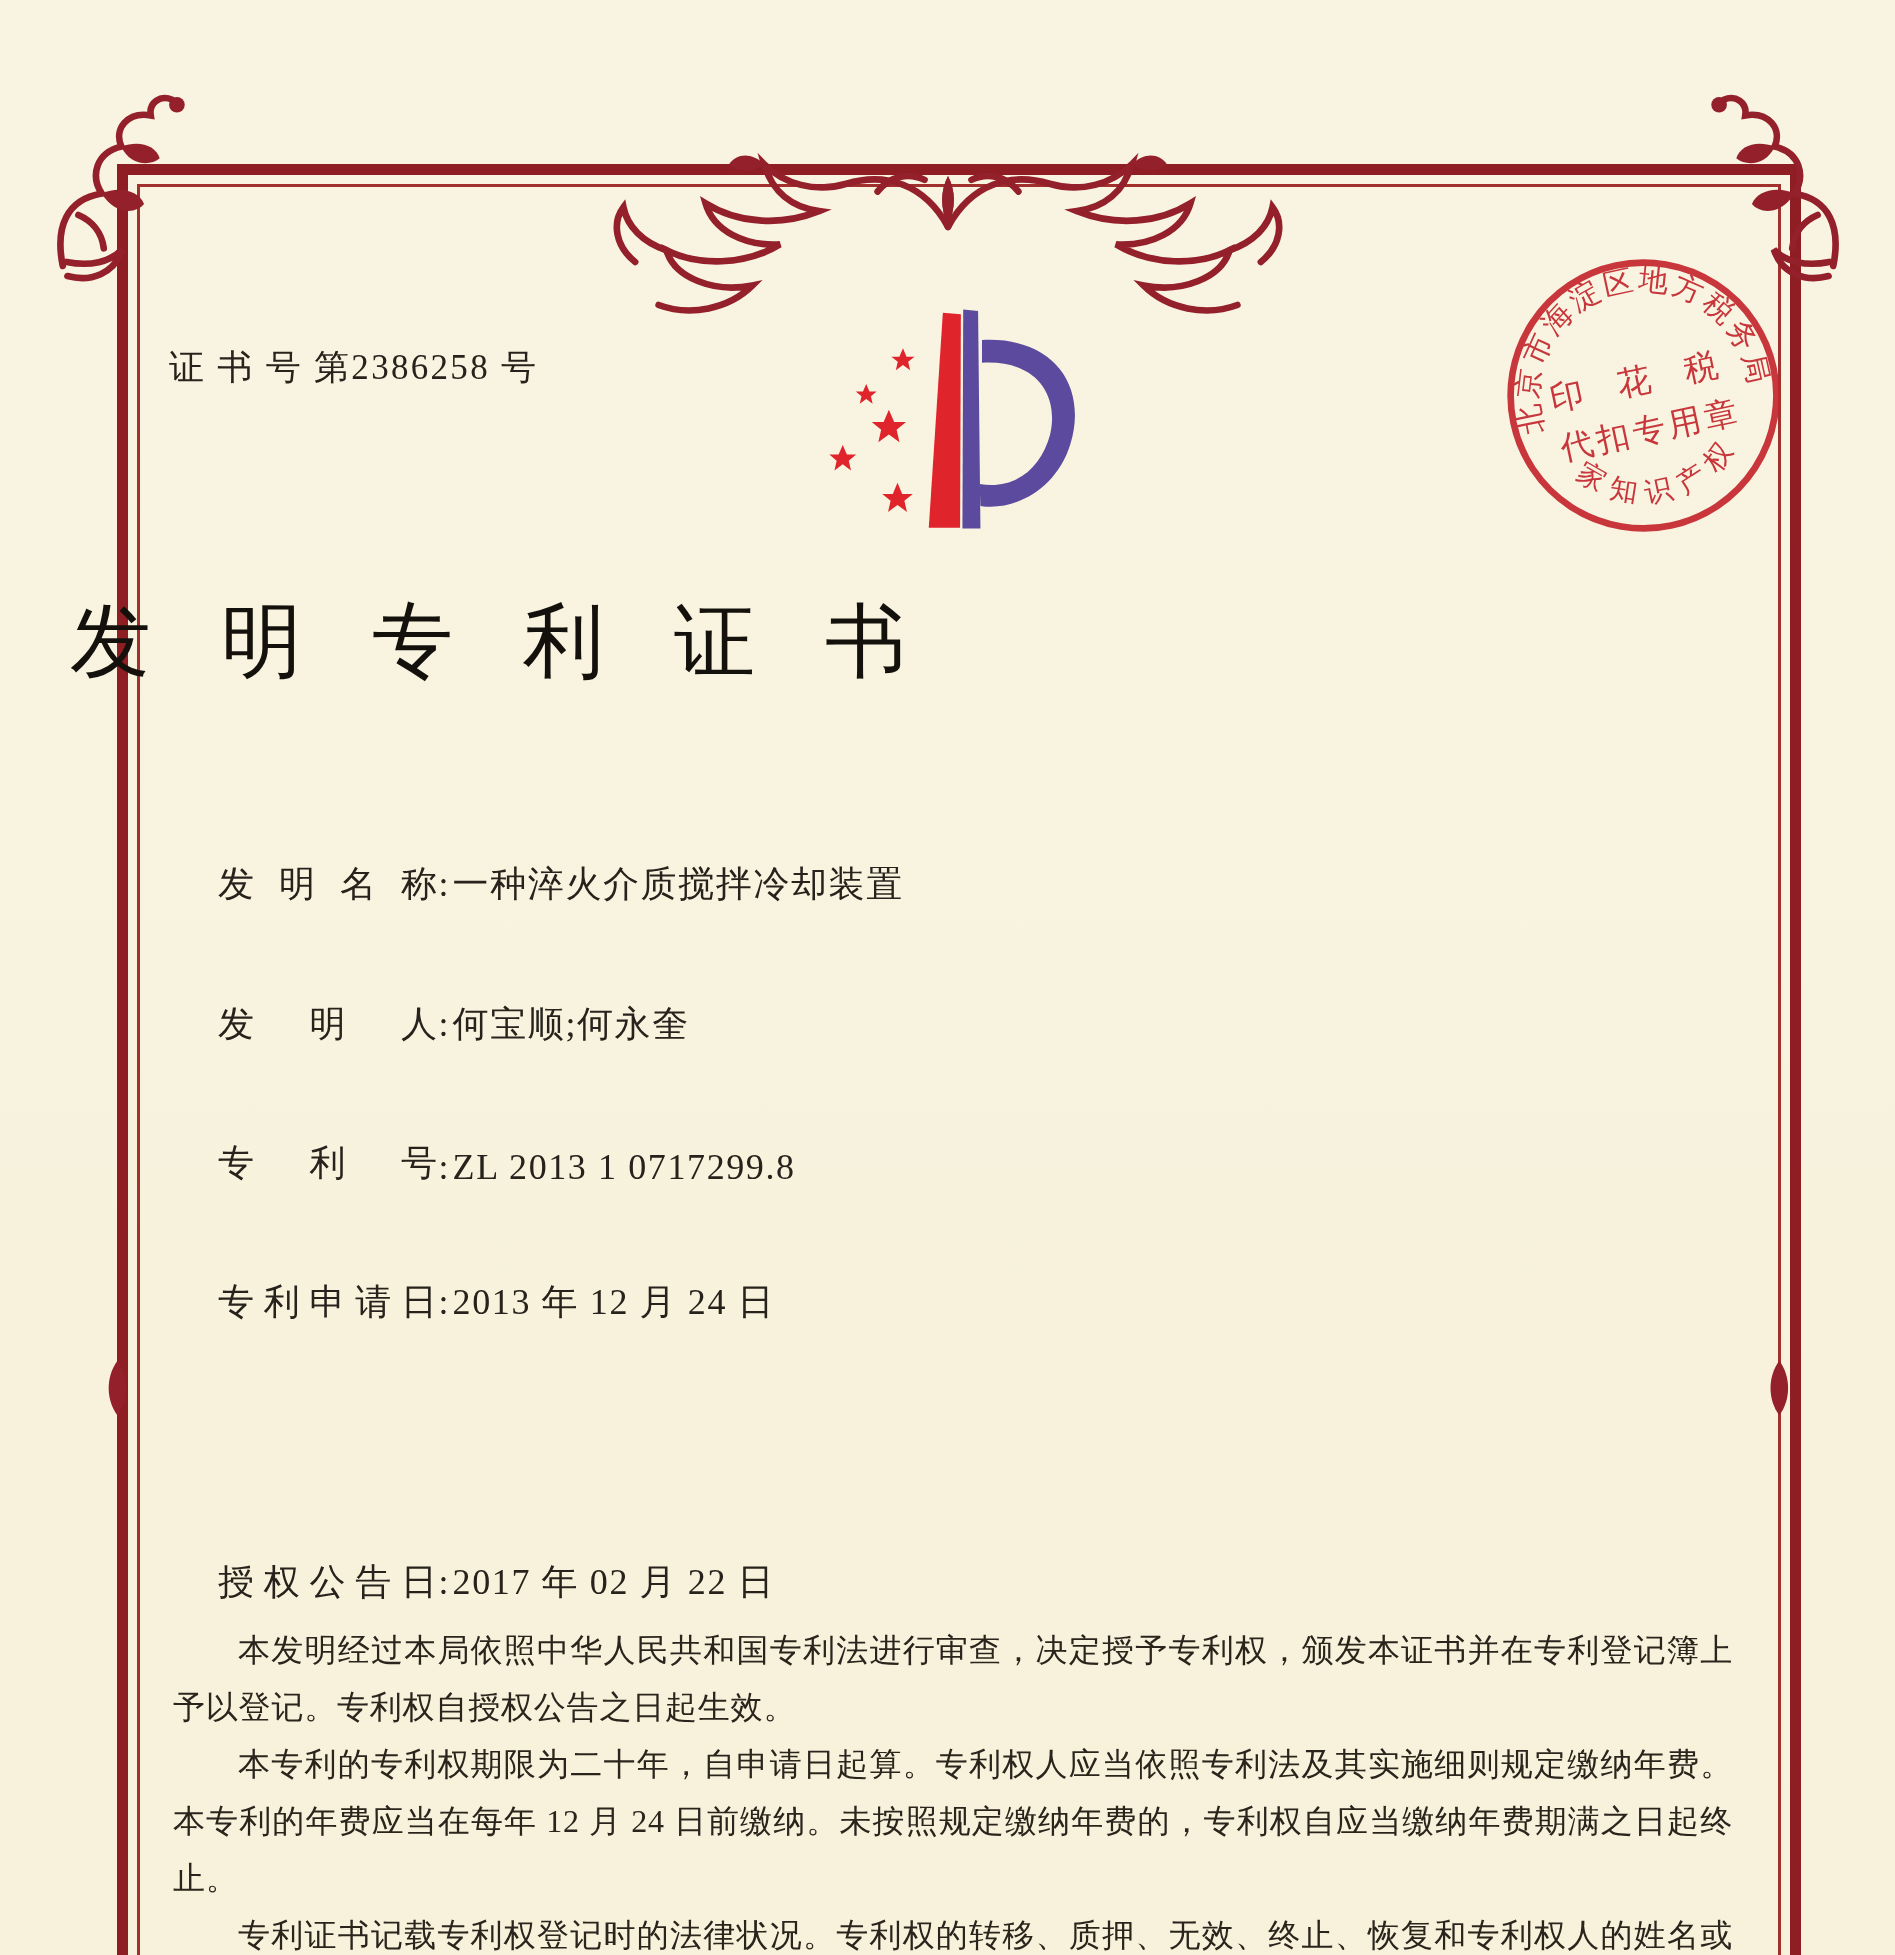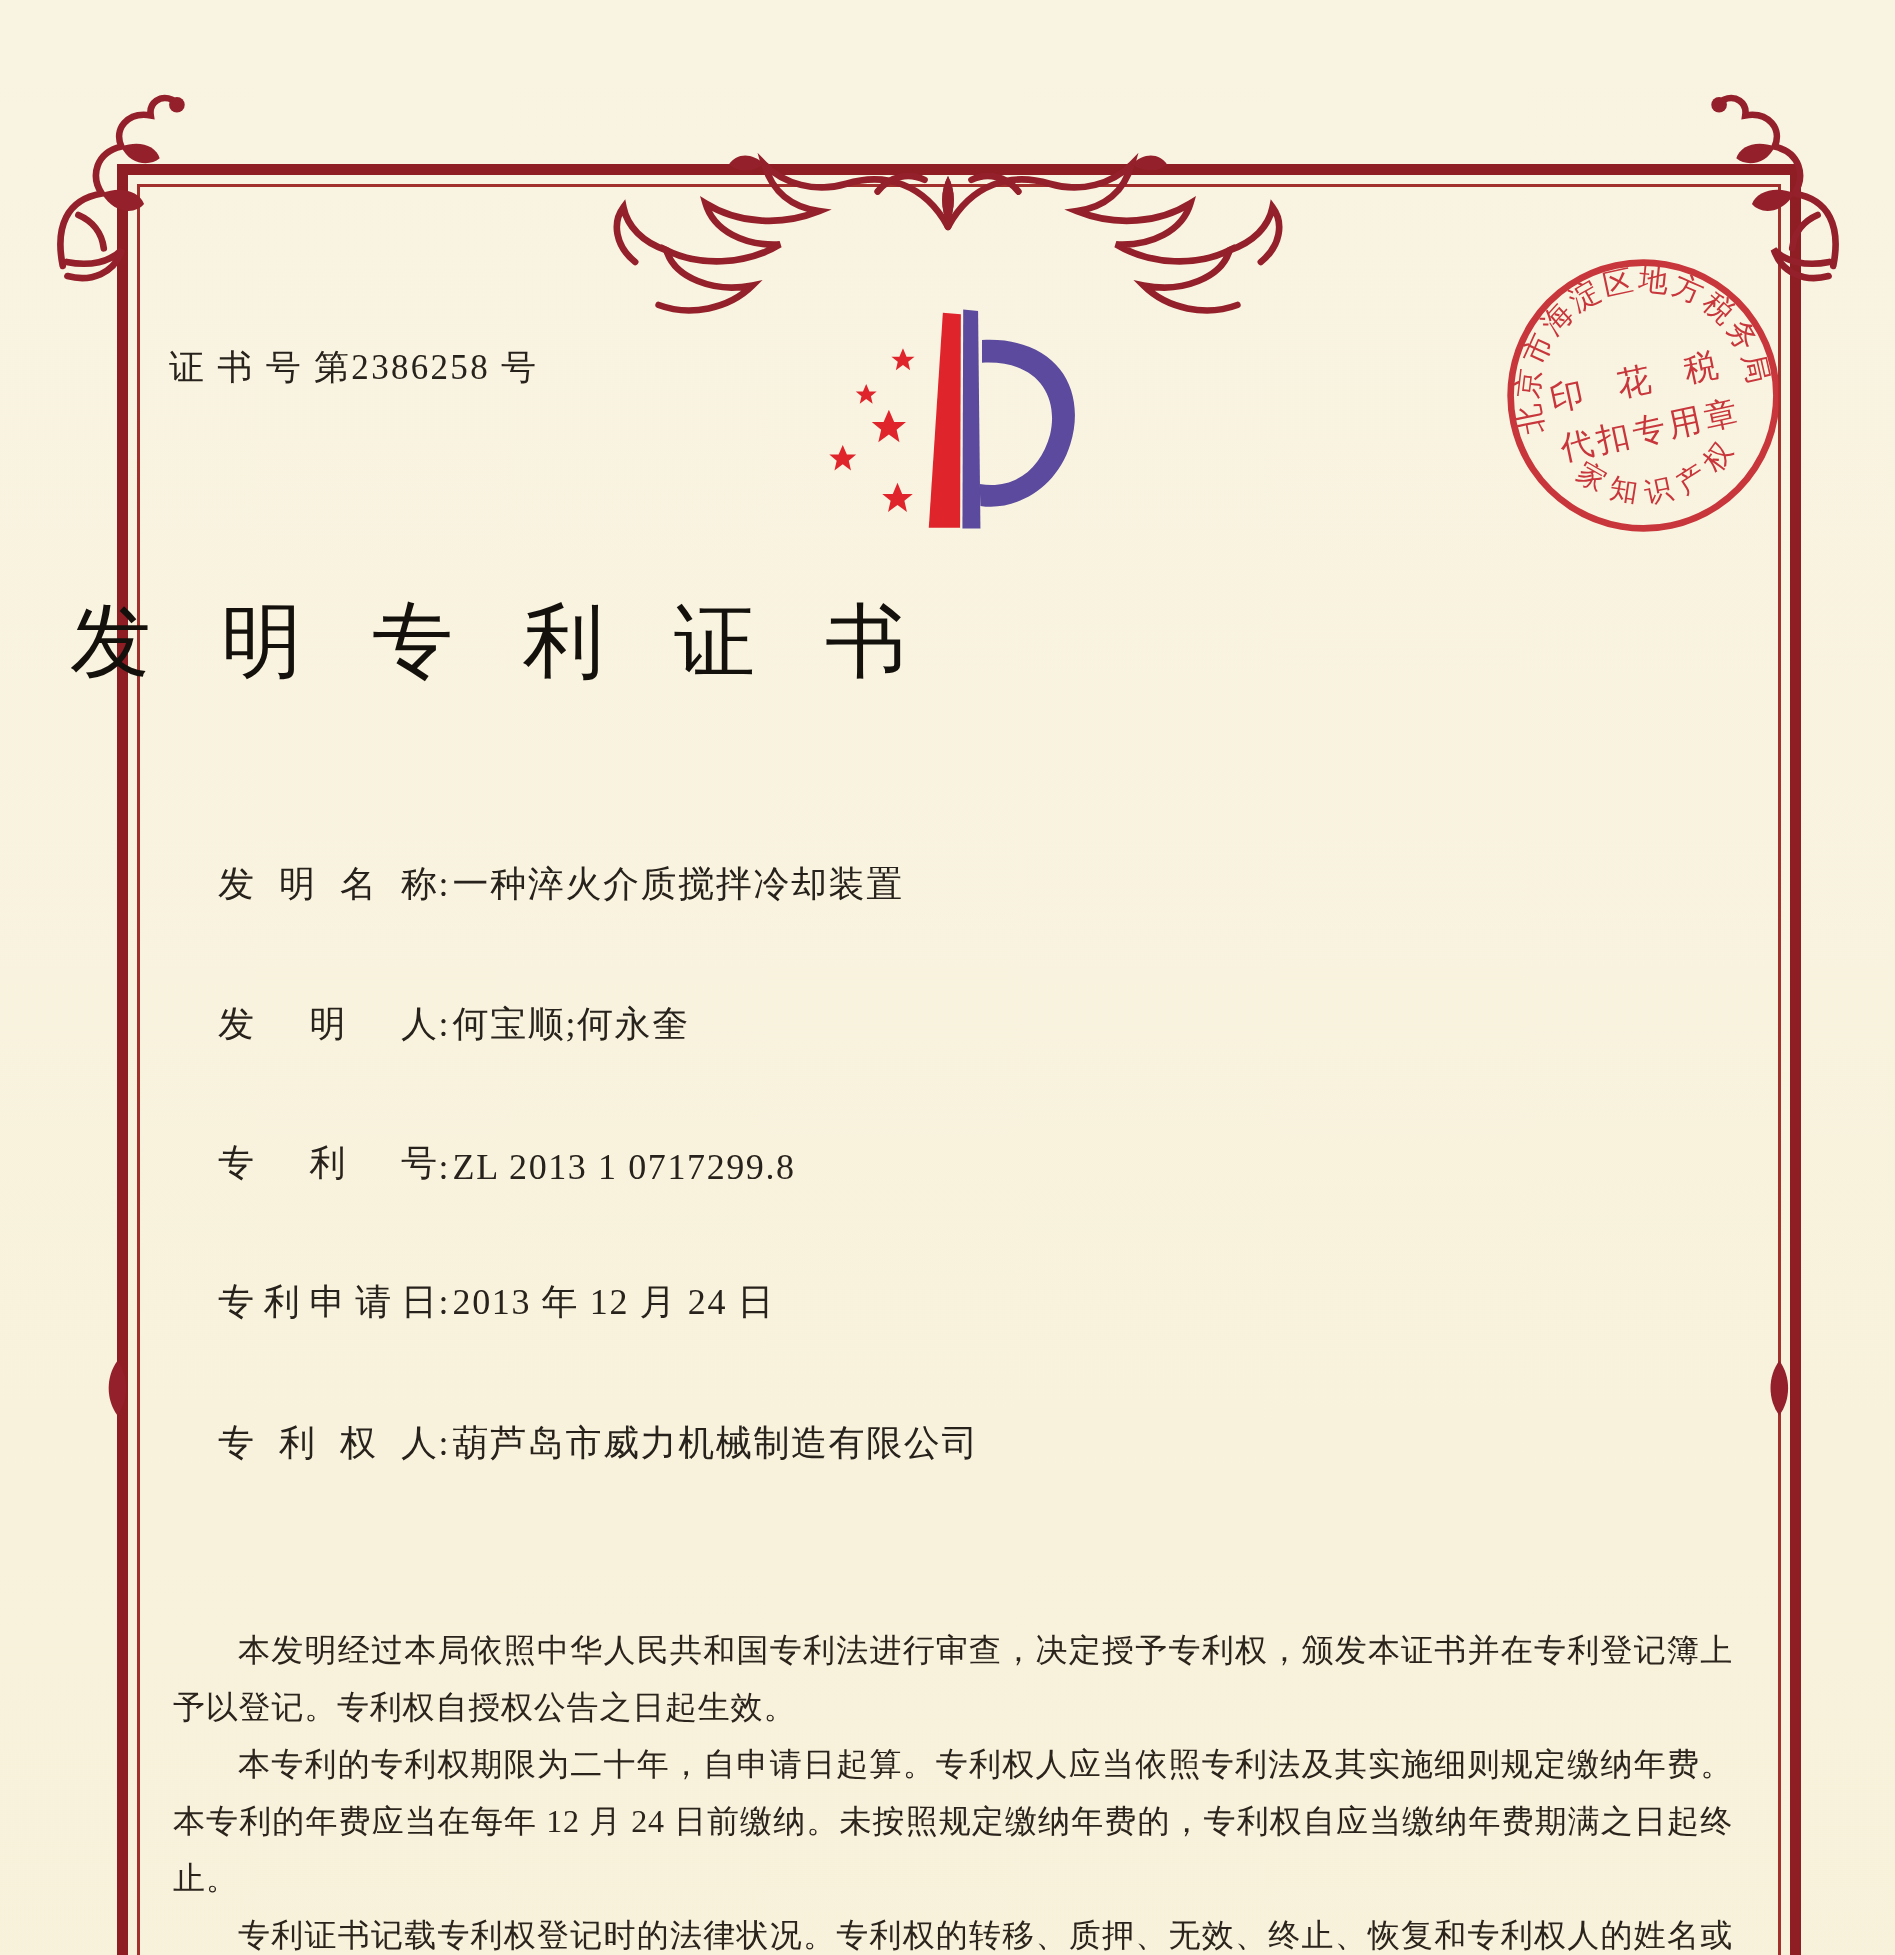--- a/index.html
+++ b/index.html
@@ -110,22 +110,22 @@
   </div>
   <div class="field" style="top:1000px">
     <span class="flabel">发 明 人</span><span class="colon">:</span><span class="fvalue">何宝顺;何永奎</span>
   </div>
   <div class="field" style="top:1139px">
     <span class="flabel">专 利 号</span><span class="colon">:</span><span class="fvalue">ZL 2013 1 0717299.8</span>
   </div>
   <div class="field" style="top:1278px">
     <span class="flabel">专利申请日</span><span class="colon">:</span><span class="fvalue">2013 年 12 月 24 日</span>
   </div>
-  <div class="field" style="top:1419px">
-    <span class="flabel">专 利 权 人</span><span class="colon">:</span><span class="fvalue">葫芦岛市威力机械制造有限公司</span>
+  <div class="field" style="top:1558px">
+    <span class="flabel">授权公告日</span><span class="colon">:</span><span class="fvalue">2017 年 02 月 22 日</span>
   </div>
 
   <div class="paras">
     <p>本发明经过本局依照中华人民共和国专利法进行审查，决定授予专利权，颁发本证书并在专利登记簿上予以登记。专利权自授权公告之日起生效。</p>
     <p>本专利的专利权期限为二十年，自申请日起算。专利权人应当依照专利法及其实施细则规定缴纳年费。本专利的年费应当在每年 12 月 24 日前缴纳。未按照规定缴纳年费的，专利权自应当缴纳年费期满之日起终止。</p>
     <p>专利证书记载专利权登记时的法律状况。专利权的转移、质押、无效、终止、恢复和专利权人的姓名或名称、国籍、地址变更等事项记载在专利登记簿上。</p>
   </div>
 
 </div>
 

